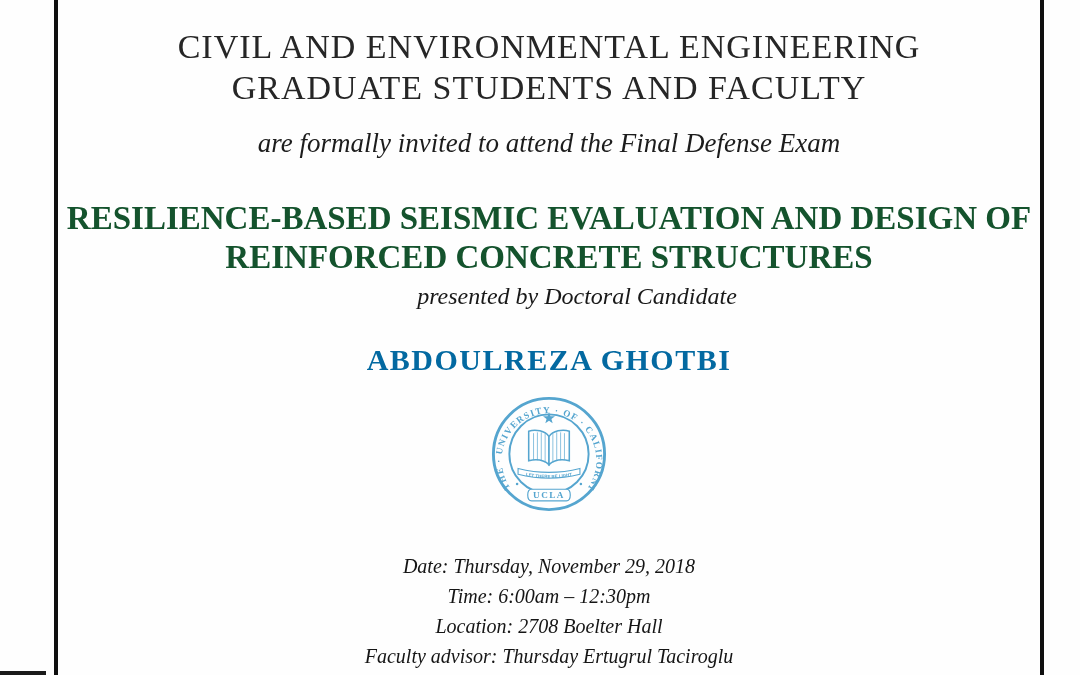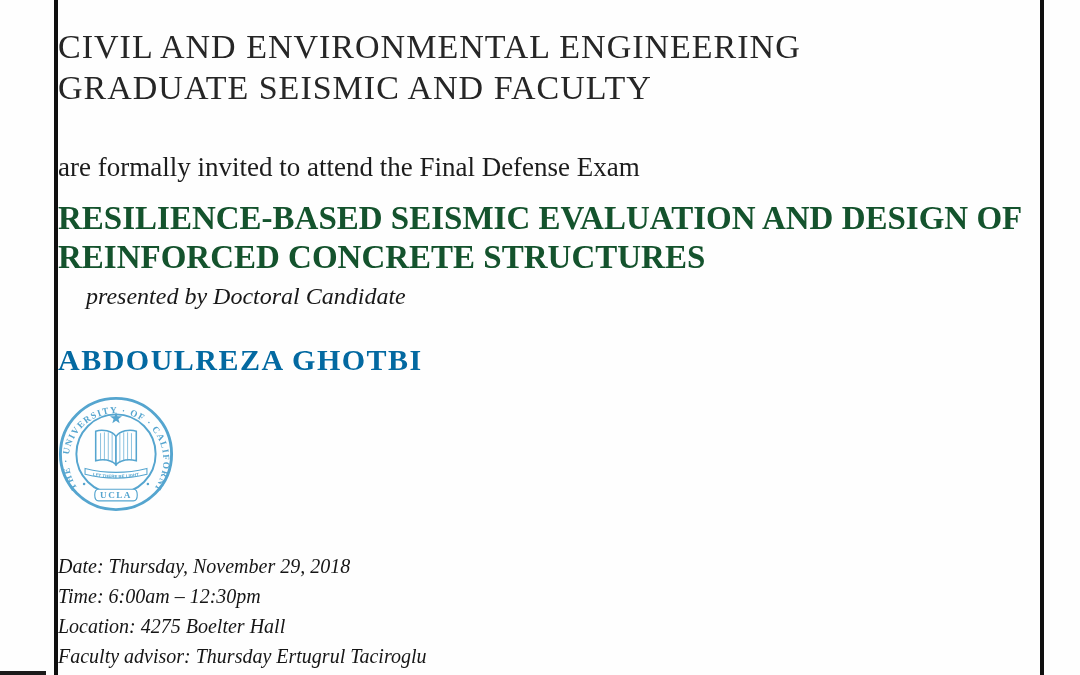--- a/index.html
+++ b/index.html
@@ -7,42 +7,42 @@
     width:1080px;height:675px;position:relative;overflow:hidden;
     background:#fefefe;
     font-family:"Liberation Serif", serif;
     color:#1b1b1b;
   }
   .vline{position:absolute;top:0;bottom:0;width:4px;background:#0f0f0f;}
   .vline.left{left:54px;}
   .vline.right{left:1040px;}
   .corner-mark{position:absolute;left:0;top:671px;width:46px;height:4px;background:#1a1a1a;}
   .content{position:absolute;left:58px;top:0;width:982px;height:675px;}
-  .block{position:absolute;left:0;width:100%;text-align:left;}
+  .block{position:absolute;left:0;width:100%;text-align:center;}
   .header{top:26px;font-size:34px;line-height:41px;letter-spacing:1px;color:#262626;font-weight:normal;}
-  .invite{top:151px;font-size:27px;line-height:33px;color:#1c1c1c;}
+  .invite{top:127px;font-size:27px;line-height:33px;font-style:italic;color:#1c1c1c;}
   .title{top:199px;font-size:33px;line-height:39px;font-weight:bold;color:#14532d;letter-spacing:0px;}
   .presented{top:281px;font-size:24px;line-height:30px;font-style:italic;color:#181818;padding-left:28px;}
   .name{top:341px;font-size:30px;line-height:38px;font-weight:bold;letter-spacing:1.5px;color:#0369a1;}
   .seal-block{top:396px;}
   .seal-block svg{display:inline-block;}
   .details{top:551px;font-size:20px;line-height:30px;font-style:italic;color:#151515;}
 </style>
 </head>
 <body>
 
 <div class="vline left"></div>
 <div class="vline right"></div>
 <div class="corner-mark"></div>
 
 <div class="content">
 
   <div class="block header">
     <div>CIVIL AND ENVIRONMENTAL ENGINEERING</div>
-    <div>GRADUATE SEISMIC AND FACULTY</div>
+    <div>GRADUATE STUDENTS AND FACULTY</div>
   </div>
 
   <div class="block invite">are formally invited to attend the Final Defense Exam</div>
 
   <div class="block title">
     <div>RESILIENCE-BASED SEISMIC EVALUATION AND DESIGN OF</div>
     <div>REINFORCED CONCRETE STRUCTURES</div>
   </div>
 
   <div class="block presented">presented by Doctoral Candidate</div>
@@ -88,17 +88,17 @@
       <path d="M42 96.5 L78 96.5 C80.5 96.5 82 99 82 102.5 C82 106 80.5 108.5 78 108.5 L42 108.5 C39.5 108.5 38 106 38 102.5 C38 99 39.5 96.5 42 96.5 Z" fill="#ffffff" stroke="#55a5cf" stroke-width="1.2"></path>
       <text x="60" y="106" text-anchor="middle" font-size="9.5" font-weight="bold" letter-spacing="1.5" fill="#55a5cf" font-family="'Liberation Serif',serif">UCLA</text>
       <circle cx="27" cy="91" r="1.3" fill="#55a5cf"></circle>
       <circle cx="93" cy="91" r="1.3" fill="#55a5cf"></circle>
     </svg>
   </div>
 
   <div class="block details">
     <div>Date: Thursday, November 29, 2018</div>
     <div>Time: 6:00am – 12:30pm</div>
-    <div>Location: 4275 Boelter Hall</div>
+    <div>Location: 2708 Boelter Hall</div>
     <div>Faculty advisor: Thursday Ertugrul Taciroglu</div>
   </div>
 
 </div>
 
 </body></html>

